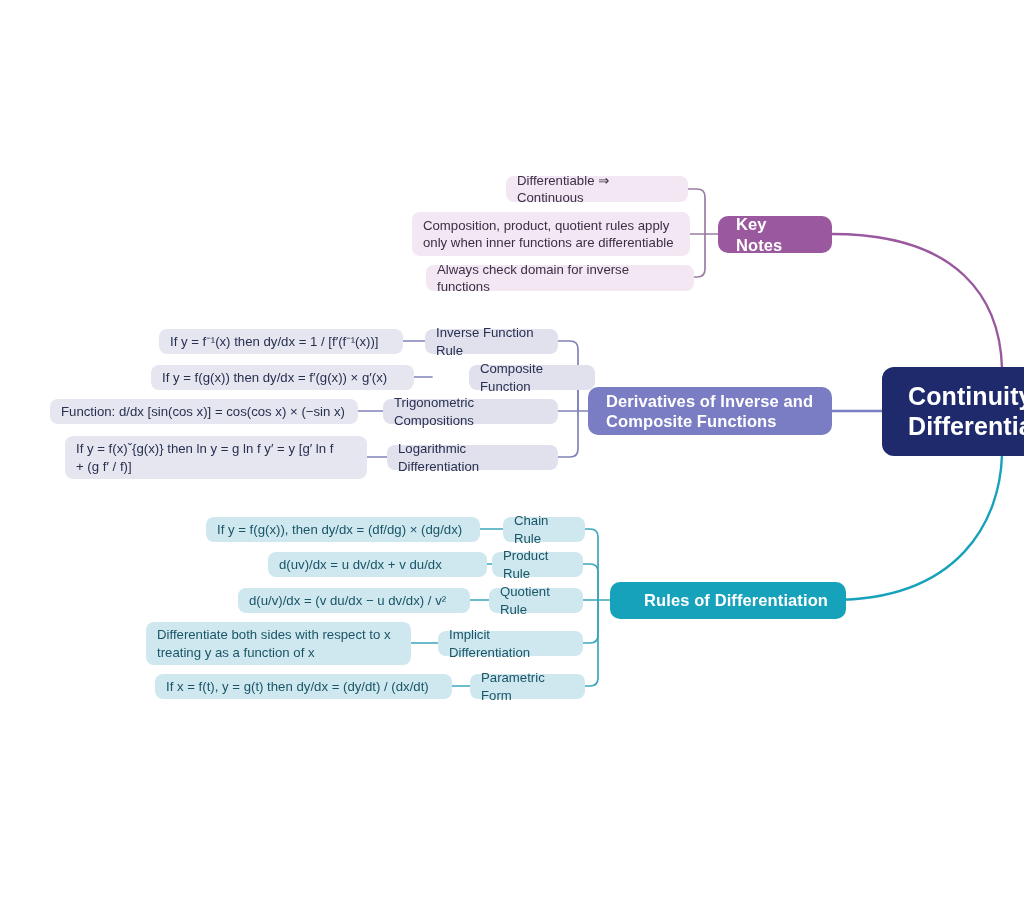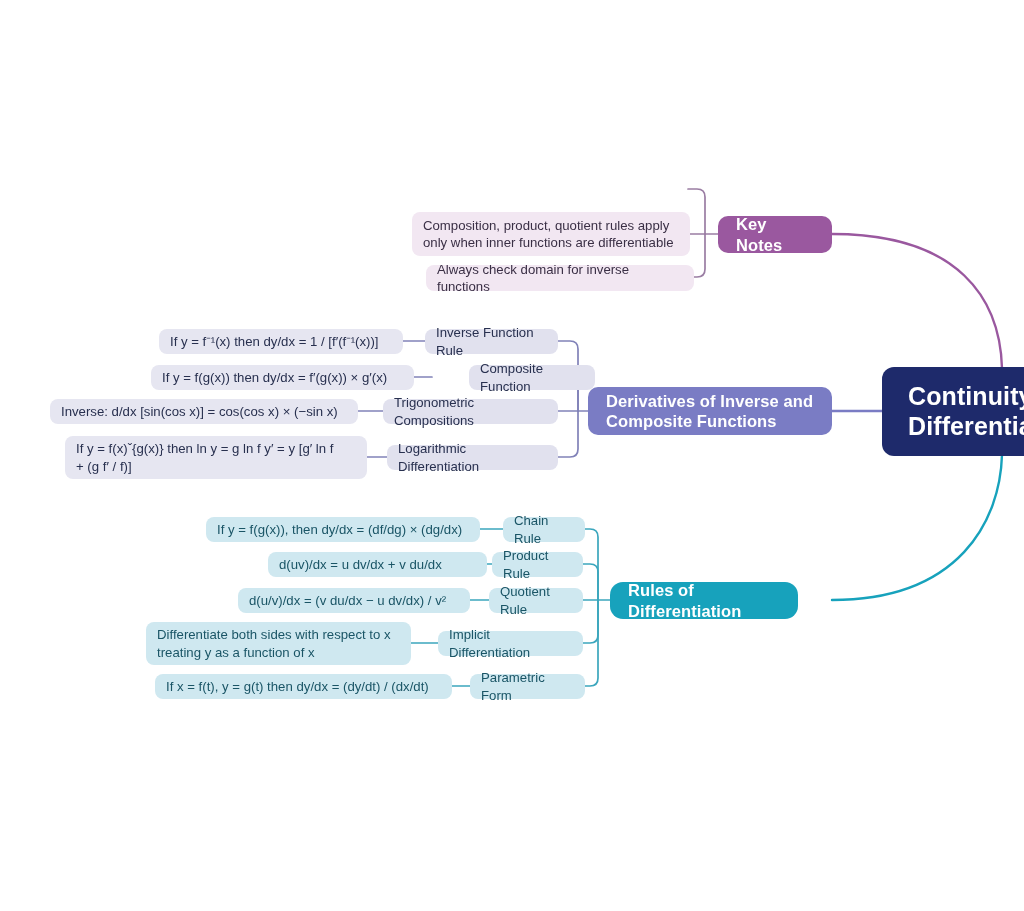--- a/index.html
+++ b/index.html
@@ -132,20 +132,23 @@
 
   <div class="node root" style="left:882px; top:367px; width:190px; height:89px;">
     <span>Continuity and
 Differentiability</span>
   </div>
 
   <div class="node branch branch-keynotes" style="left:718px; top:216px; width:114px; height:37px; justify-content:center;">
     <span>Key Notes</span>
   </div>
 
+  <div class="node detail detail-keynotes" style="left:506px; top:176px; width:182px; height:26px;">
+    <span>Differentiable ⇒ Continuous</span>
+  </div>
 
   <div class="node detail detail-keynotes multiline" style="left:412px; top:212px; width:278px; height:44px;">
     <span>Composition, product, quotient rules apply
 only when inner functions are differentiable</span>
   </div>
 
   <div class="node detail detail-keynotes" style="left:420px; top:265px; width:268px; height:26px;margin-left:6px;">
     <span>Always check domain for inverse functions</span>
   </div>
 
@@ -165,32 +168,32 @@
     <span>Composite Function</span>
   </div>
   <div class="node detail detail-derivatives" style="left:151px; top:365px; width:263px; height:25px;">
     <span>If y = f(g(x)) then  dy/dx = f′(g(x)) × g′(x)</span>
   </div>
 
   <div class="node leaf leaf-derivatives" style="left:383px; top:399px; width:175px; height:25px; justify-content:center;">
     <span>Trigonometric Compositions</span>
   </div>
   <div class="node detail detail-derivatives" style="left:50px; top:399px; width:308px; height:25px;">
-    <span>Inverse: d/dx [sin(cos x)] = cos(cos x) × (−sin x)</span>
+    <span>Function: d/dx [sin(cos x)] = cos(cos x) × (−sin x)</span>
   </div>
 
   <div class="node leaf leaf-derivatives" style="left:387px; top:445px; width:171px; height:25px; justify-content:center;">
     <span>Logarithmic Differentiation</span>
   </div>
   <div class="node detail detail-derivatives multiline" style="left:65px; top:436px; width:302px; height:43px;">
     <span>If y = f(x)ˇ{g(x)} then  ln y = g ln f  y′ = y [g′ ln f
 + (g f′ / f)]</span>
   </div>
 
-  <div class="node branch branch-rules" style="left:610px; top:582px; width:188px; height:37px; justify-content:flex-end;border-radius:13px;">
+  <div class="node branch branch-rules" style="left:610px; top:582px; width:236px; height:37px; justify-content:flex-end;">
     <span>Rules of Differentiation</span>
   </div>
 
   <div class="node leaf leaf-rules" style="left:503px; top:517px; width:82px; height:25px; justify-content:center;">
     <span>Chain Rule</span>
   </div>
   <div class="node detail detail-rules" style="left:206px; top:517px; width:274px; height:25px;">
     <span>If y = f(g(x)), then  dy/dx = (df/dg) × (dg/dx)</span>
   </div>
 

